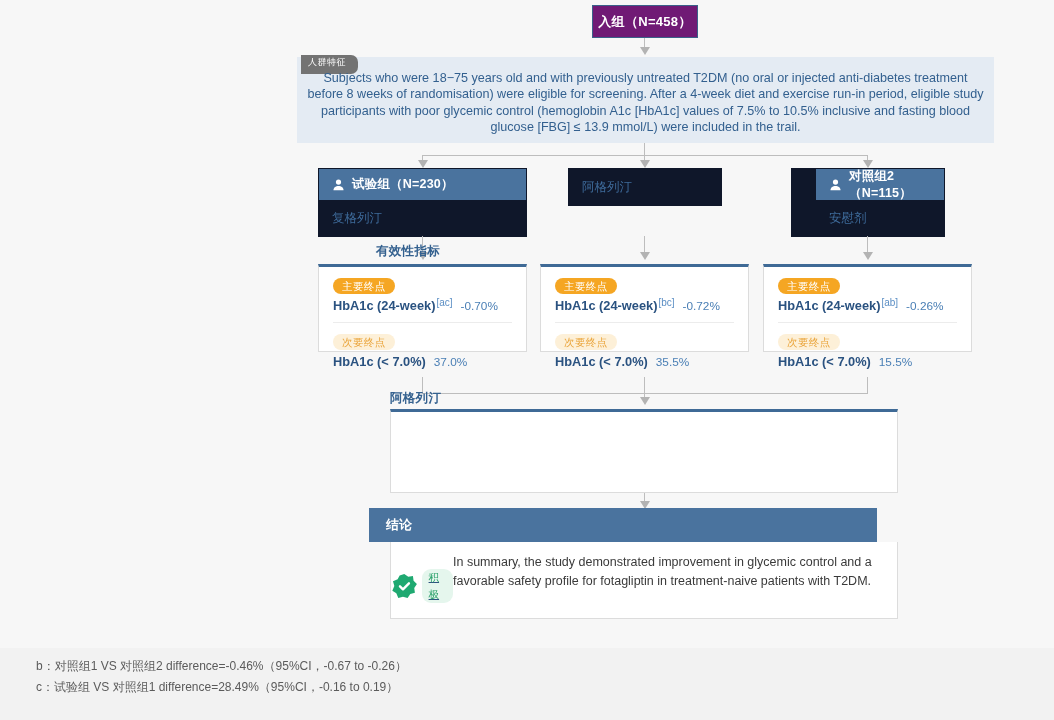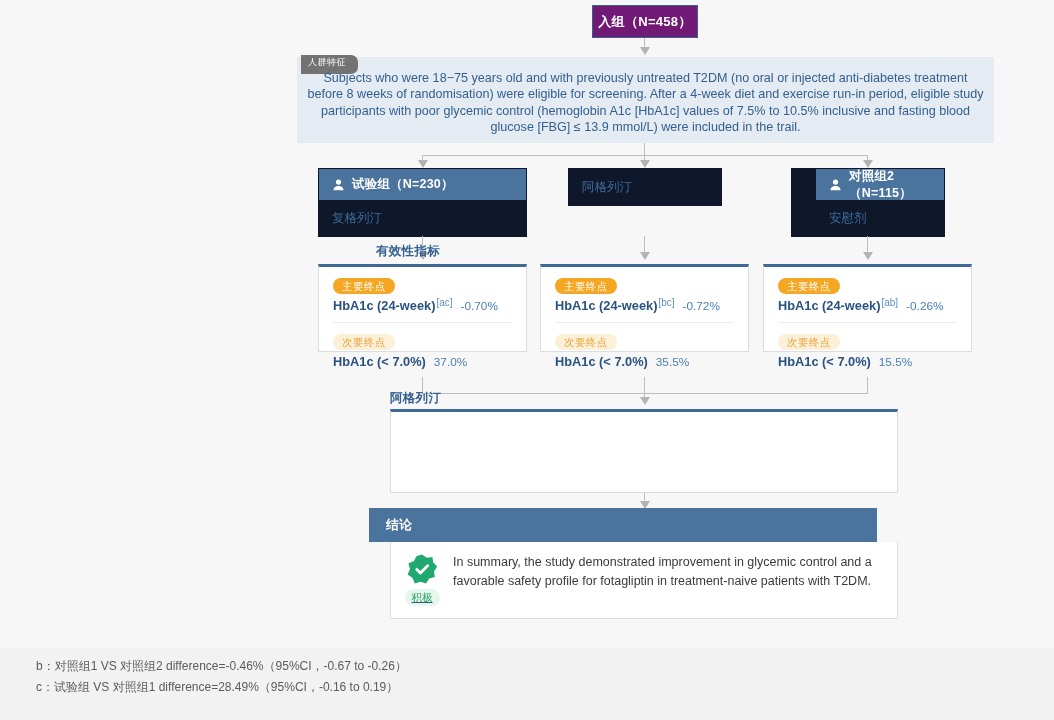--- a/index.html
+++ b/index.html
@@ -143,21 +143,21 @@
     display:flex; align-items:center; padding-left:17px;
     font-size:12.8px; font-weight:700; letter-spacing:.5px;
   }
   .concl-bd {
     position:absolute; left:390px; top:542px; width:508px; height:77px;
     background:#ffffff; border:1px solid #dcdcdc; border-top:none;
     display:flex; padding:11px 0 0 0;
   }
   .concl-badge {
     width:62px; flex:0 0 62px;
-    display:flex; flex-direction:column; align-items:center; gap:4px;text-decoration:underline;
+    display:flex; flex-direction:row; align-items:center; gap:4px;text-decoration:underline;
   }
   .starburst { width:32px; height:32px; display:block; }
   .concl-tag {
     background:#e5f6ed; color:#2aa06a;
     font-size:10.5px; line-height:17px; padding:0 7px; border-radius:9px;
   }
   .concl-text {
     flex:1; padding-right:24px;
     font-size:12.5px; line-height:19px; color:#3a3a3a;
   }

